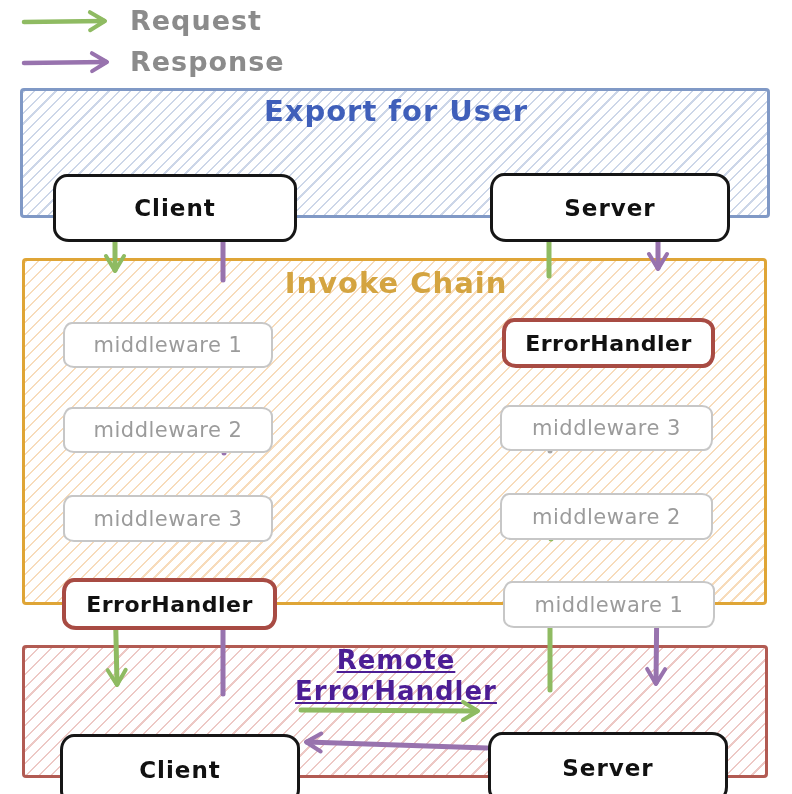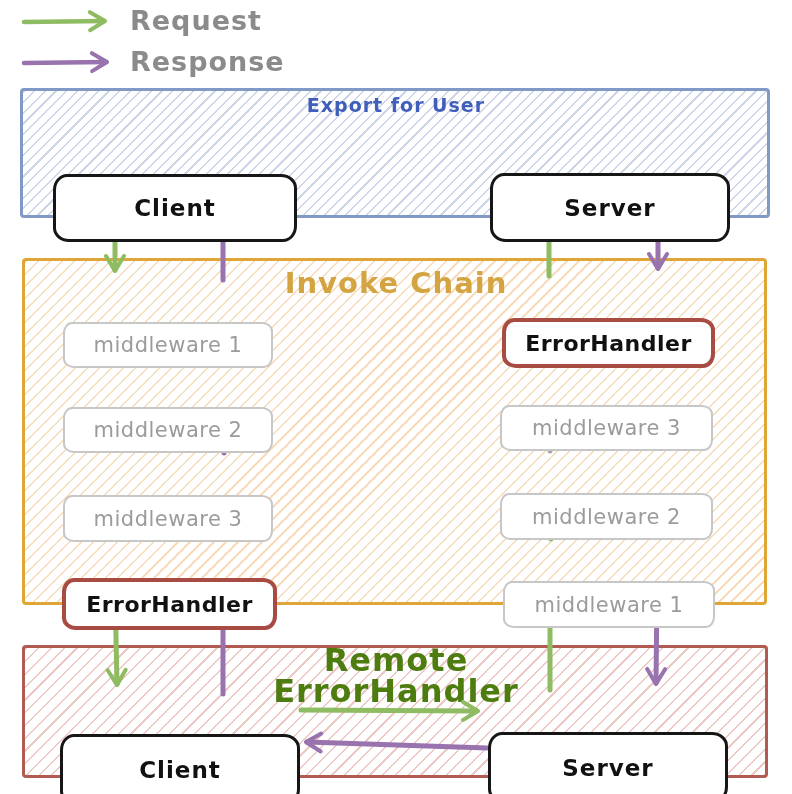--- a/index.html
+++ b/index.html
@@ -19,23 +19,23 @@
     border:3px solid #dfa536;
     background:repeating-linear-gradient(135deg, rgba(235,162,76,.38) 0 1.6px, transparent 1.6px 8.5px);
   }
   .section.remote{
     left:22px;top:645px;width:746px;height:133px;
     border:3.5px solid #b25b53;
     background:repeating-linear-gradient(135deg, rgba(205,104,94,.36) 0 1.6px, transparent 1.6px 9px);
   }
   
   .sec-title{position:absolute;left:0;right:0;text-align:center;font-weight:bold;z-index:2;letter-spacing:1px;}
-  .title-export{top:94px;font-size:19px;color:#3f5fba;}
+  .title-export{top:94px;font-size:29px;color:#3f5fba;}
   .title-invoke{top:266px;font-size:29px;color:#d4a440;}
-  .title-remote{top:645px;font-size:32px;color:#4d7c0f;line-height:31px;}
+  .title-remote{top:645px;font-size:26px;color:#4c1d95;line-height:31px;text-decoration:underline;}
   
   .node{
     position:absolute;box-sizing:border-box;background:#ffffff;z-index:4;
     display:flex;align-items:center;justify-content:center;margin-top:40px;
   }
   .node.main{
     border:3.5px solid #161616;
     border-radius:14px 16px 14px 16px / 16px 14px 16px 14px;
     font-weight:bold;font-size:23px;color:#111;letter-spacing:1px;
   }

